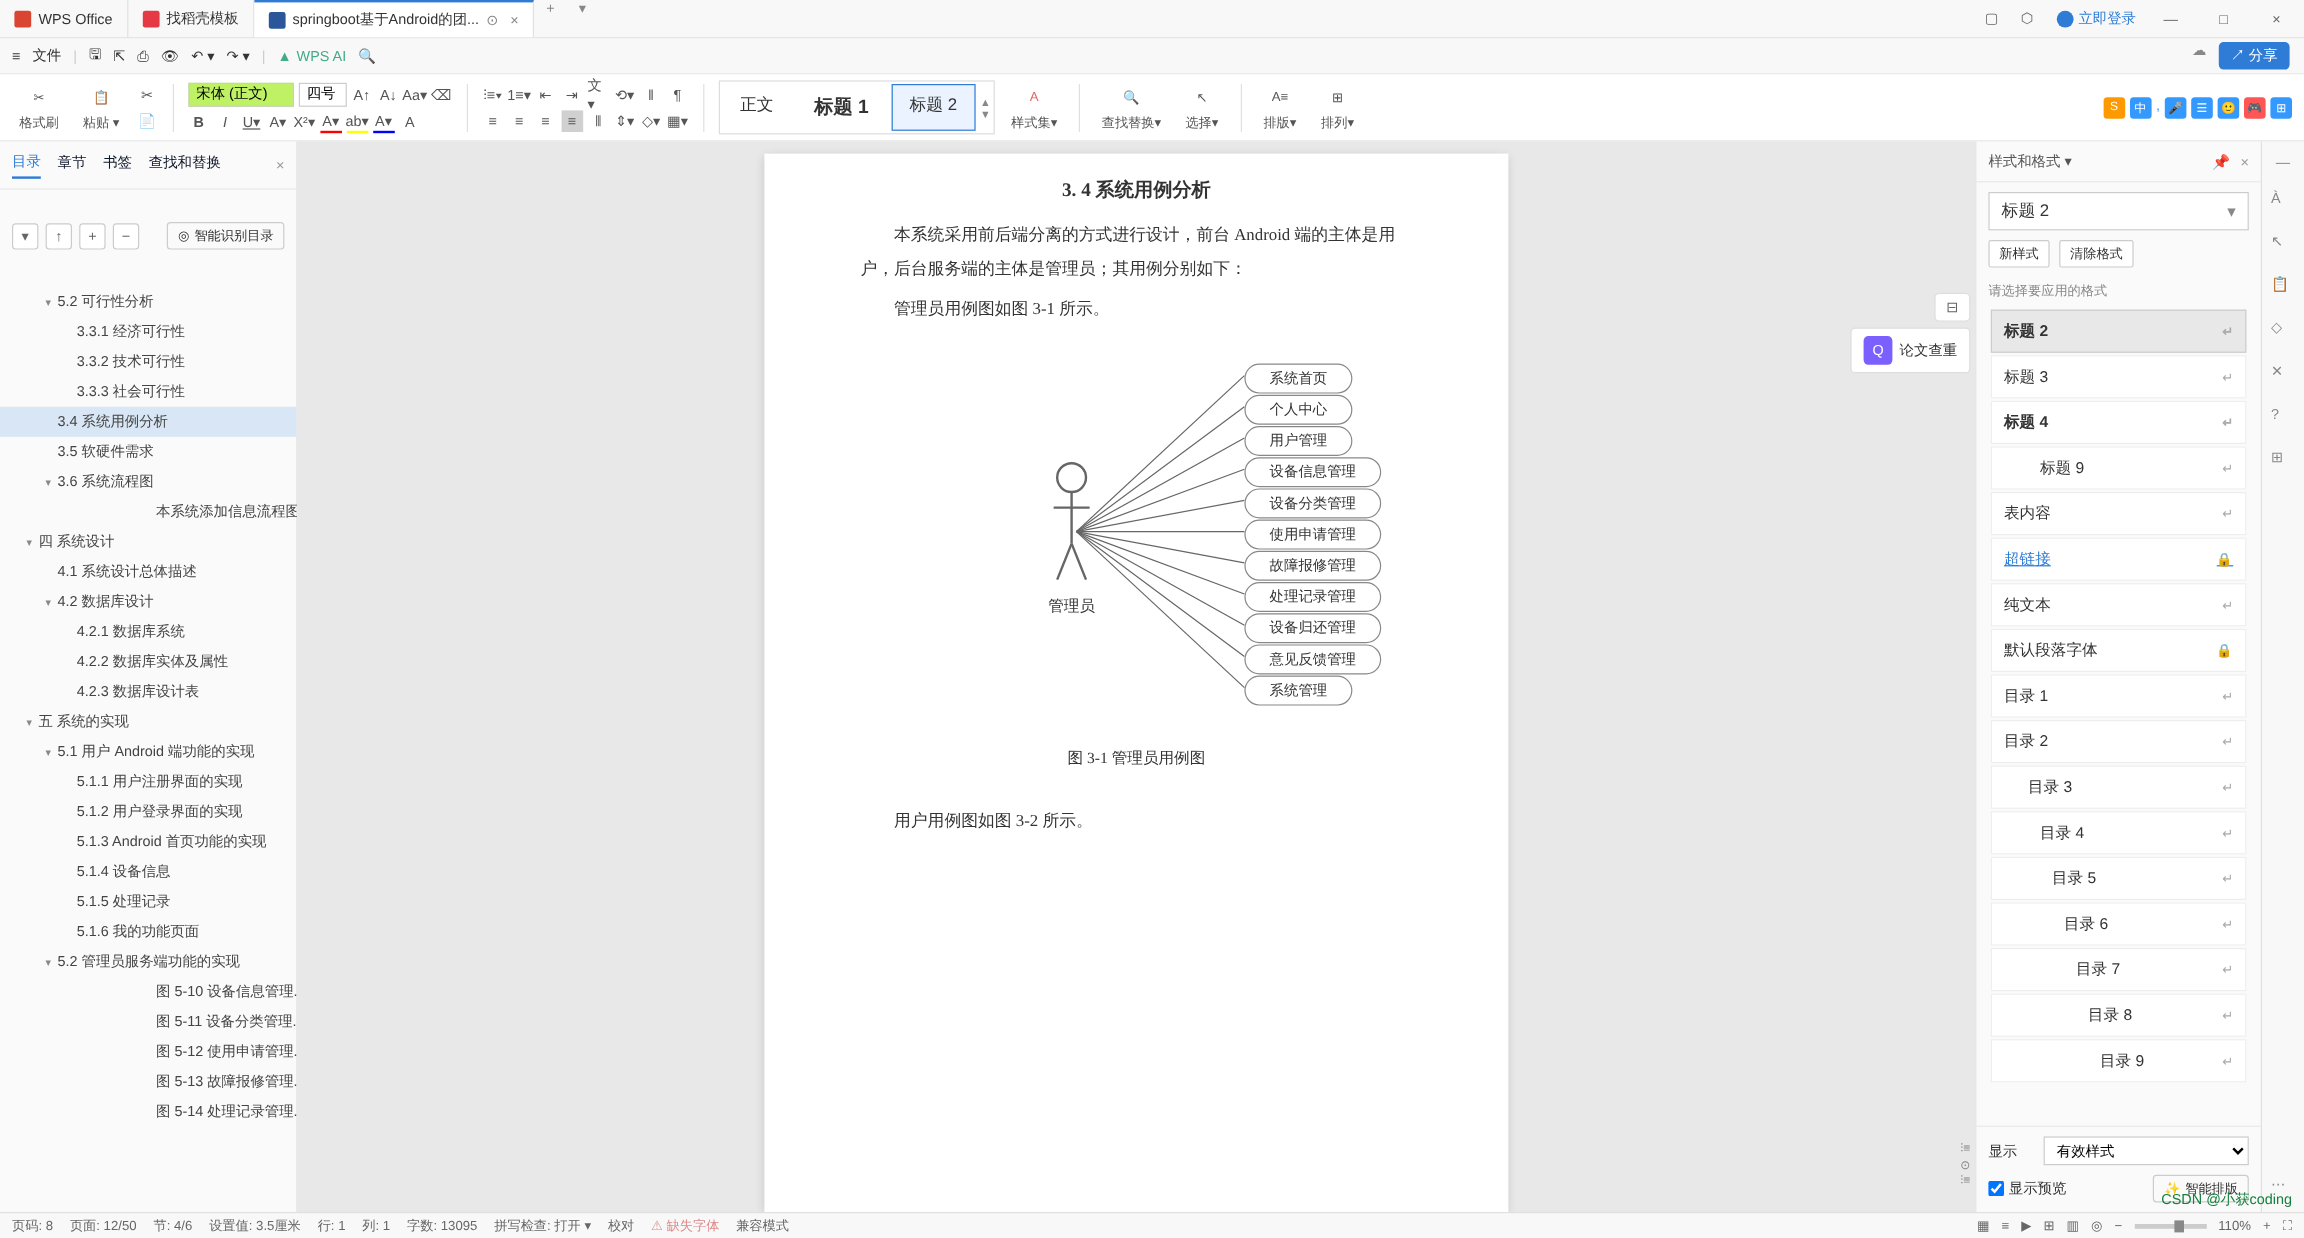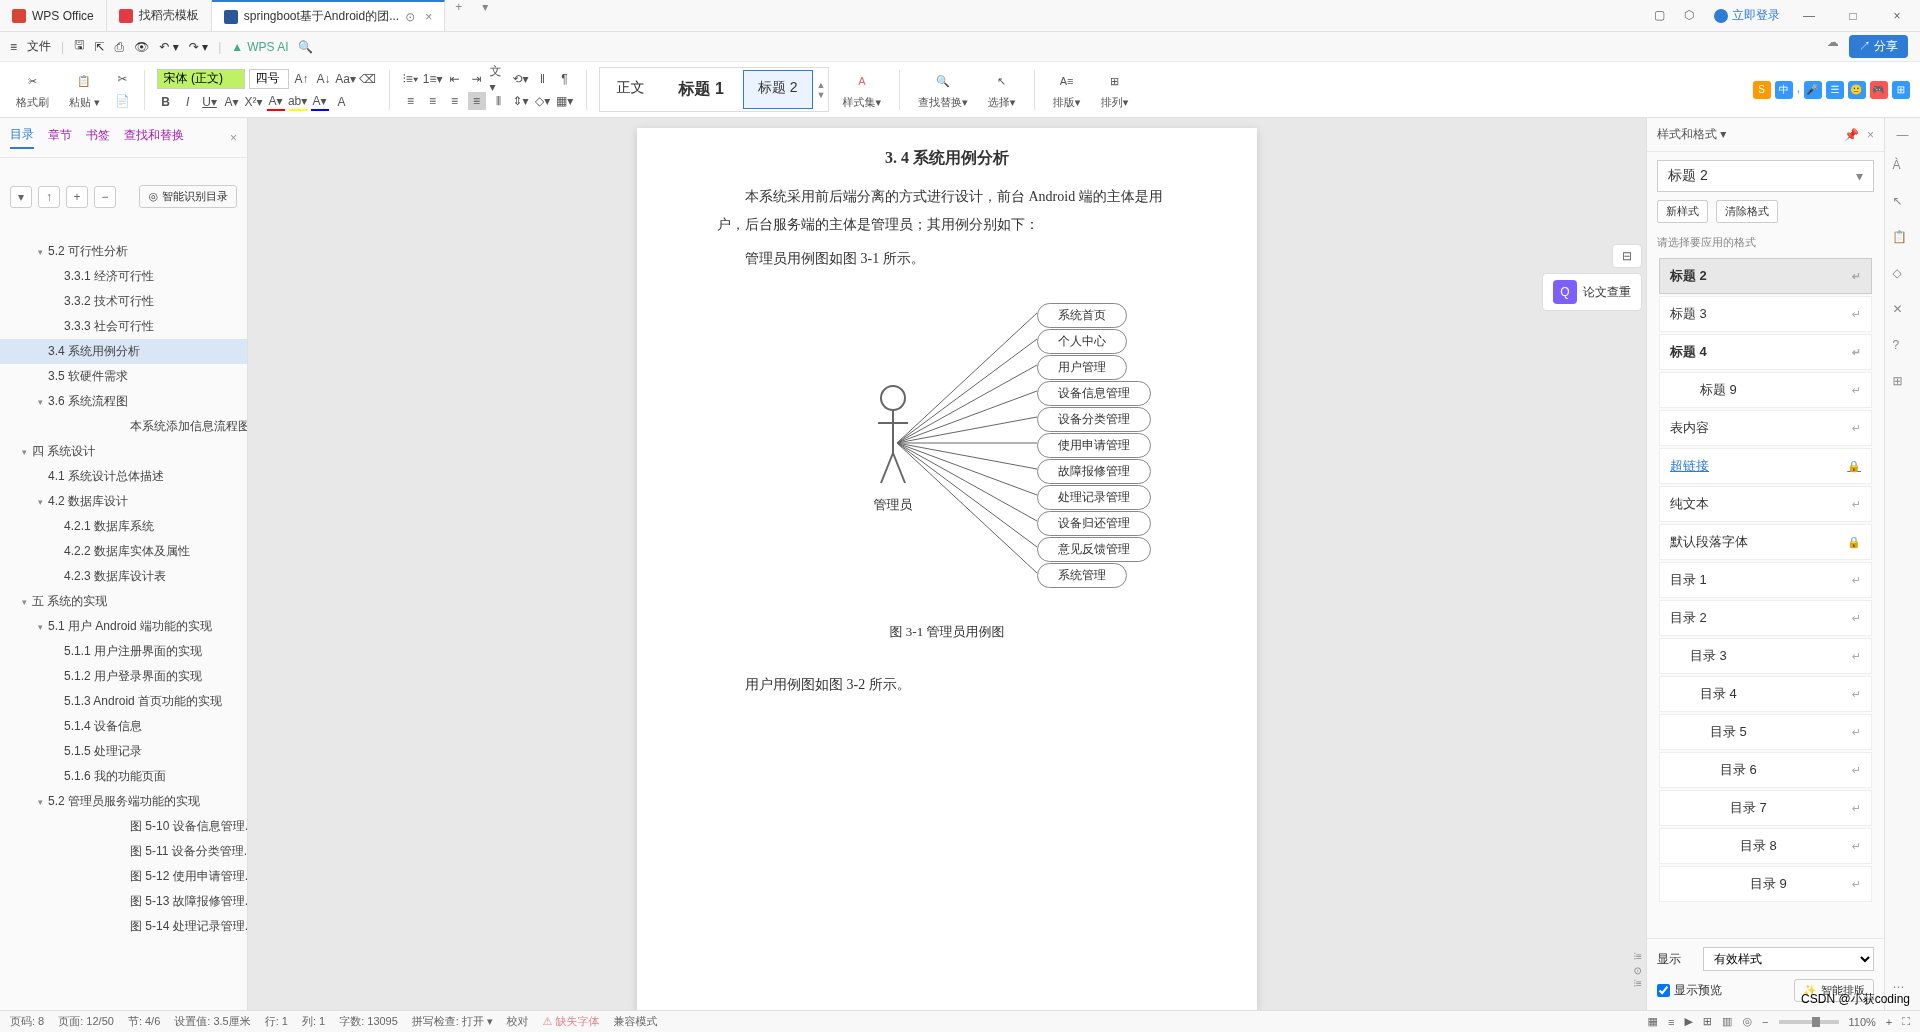--- a/index.html
+++ b/index.html
@@ -43,21 +43,21 @@
     .style-box { padding: 8px 14px; font-size: 14px; border: 1px solid transparent; }
     .style-box.sel { border: 1px solid #2e7cd6; background: #eaf3ff; }
     .divider { width: 1px; height: 40px; background: #e0e0e0; margin: 0 4px; }
     
     
     .main { display: flex; height: calc(100% - 140px); }
     
     
     .leftpane { width: 248px; background: #fafafa; border-right: 1px solid #e0e0e0; display: flex; flex-direction: column; gap: 21px; }
     .lp-tabs { display: flex; padding: 8px 10px; gap: 14px; border-bottom: 1px solid #e8e8e8; align-items: center; }
-    .lp-tab { font-size: 12px; color: #a21caf; padding-bottom: 4px; }
+    .lp-tab { font-size: 12px; color: #0f172a; padding-bottom: 4px; }
     .lp-tab.active { color: #2e7cd6; border-bottom: 2px solid #2e7cd6; font-weight: 500; }
     .lp-close { margin-left: auto; color: #999; }
     .lp-tools { display: flex; padding: 6px 10px; gap: 6px; align-items: center; }
     .lp-btn { width: 22px; height: 22px; border: 1px solid #ccc; background: #fff; display: flex; align-items: center; justify-content: center; border-radius: 3px; color: #666; }
     .lp-smart { margin-left: auto; border: 1px solid #ccc; padding: 3px 8px; border-radius: 3px; font-size: 11px; display: flex; align-items: center; gap: 4px; }
     .outline { flex: 1; overflow: auto; padding: 4px 0; }
     .ol-item { padding: 4px 6px 4px 10px; font-size: 12px; color: #444; display: flex; align-items: center; cursor: pointer; white-space: nowrap; }
     .ol-item.active { background: #d8e6f5; }
     .ol-exp { width: 10px; color: #888; font-size: 9px; }
     .ol-l1 { padding-left: 22px; }
@@ -103,21 +103,21 @@
     
     
     .sidetools { width: 36px; background: #f8f8f8; border-left: 1px solid #e0e0e0; display: flex; flex-direction: column; align-items: center; padding-top: 10px; gap: 16px; }
     .st-ico { width: 20px; height: 20px; color: #888; }
     
     
     .statusbar { height: 22px; background: #f8f8f8; border-top: 1px solid #e0e0e0; display: flex; align-items: center; font-size: 11px; color: #666; padding: 0 10px; gap: 14px; position: absolute; bottom: 0; left: 0; right: 0; }
     .sb-right { margin-left: auto; display: flex; align-items: center; gap: 10px; }
     .sb-warn { color: #d88; display: flex; align-items: center; gap: 3px; }
     
-    .watermark { position: absolute; bottom: 24px; right: 10px; color: #000000; font-size: 12px; z-index: 100; }
+    .watermark { position: absolute; bottom: 24px; right: 10px; color: #15803d; font-size: 12px; z-index: 100; }
     
     
     .color-icons { display: flex; gap: 4px; }
     .ci { width: 18px; height: 18px; border-radius: 3px; display: flex; align-items: center; justify-content: center; font-size: 10px; color: #fff; }
   </style>
 </head>
 <body>
 
 <div class="titlebar">
   <div class="app-tabs">

